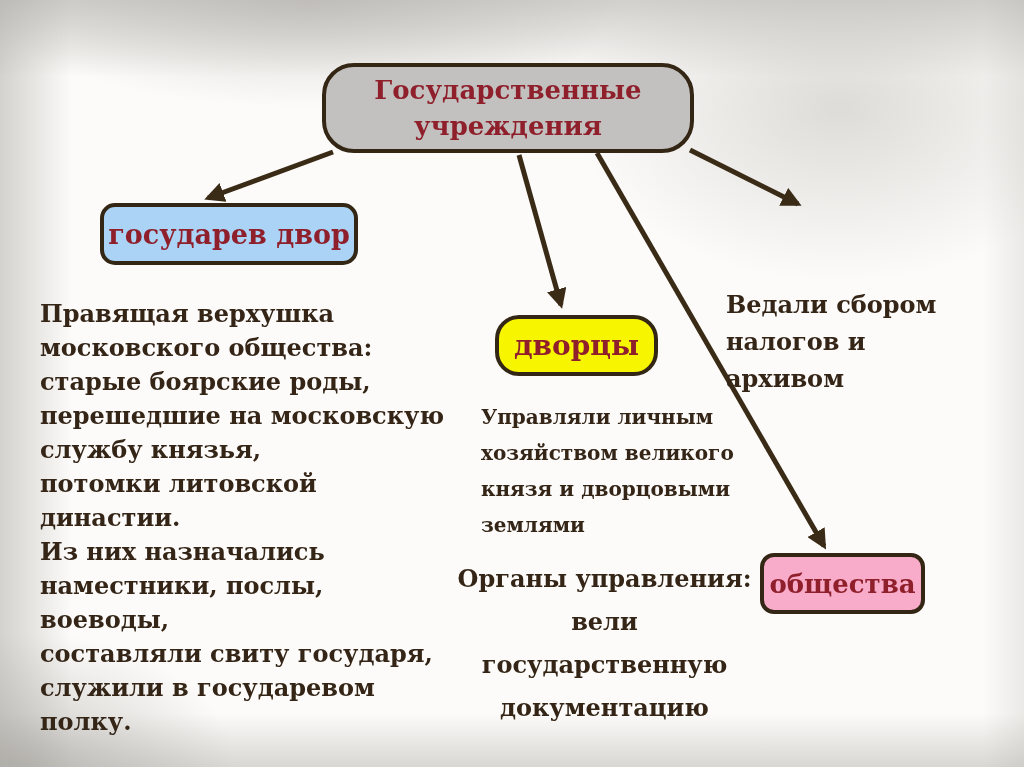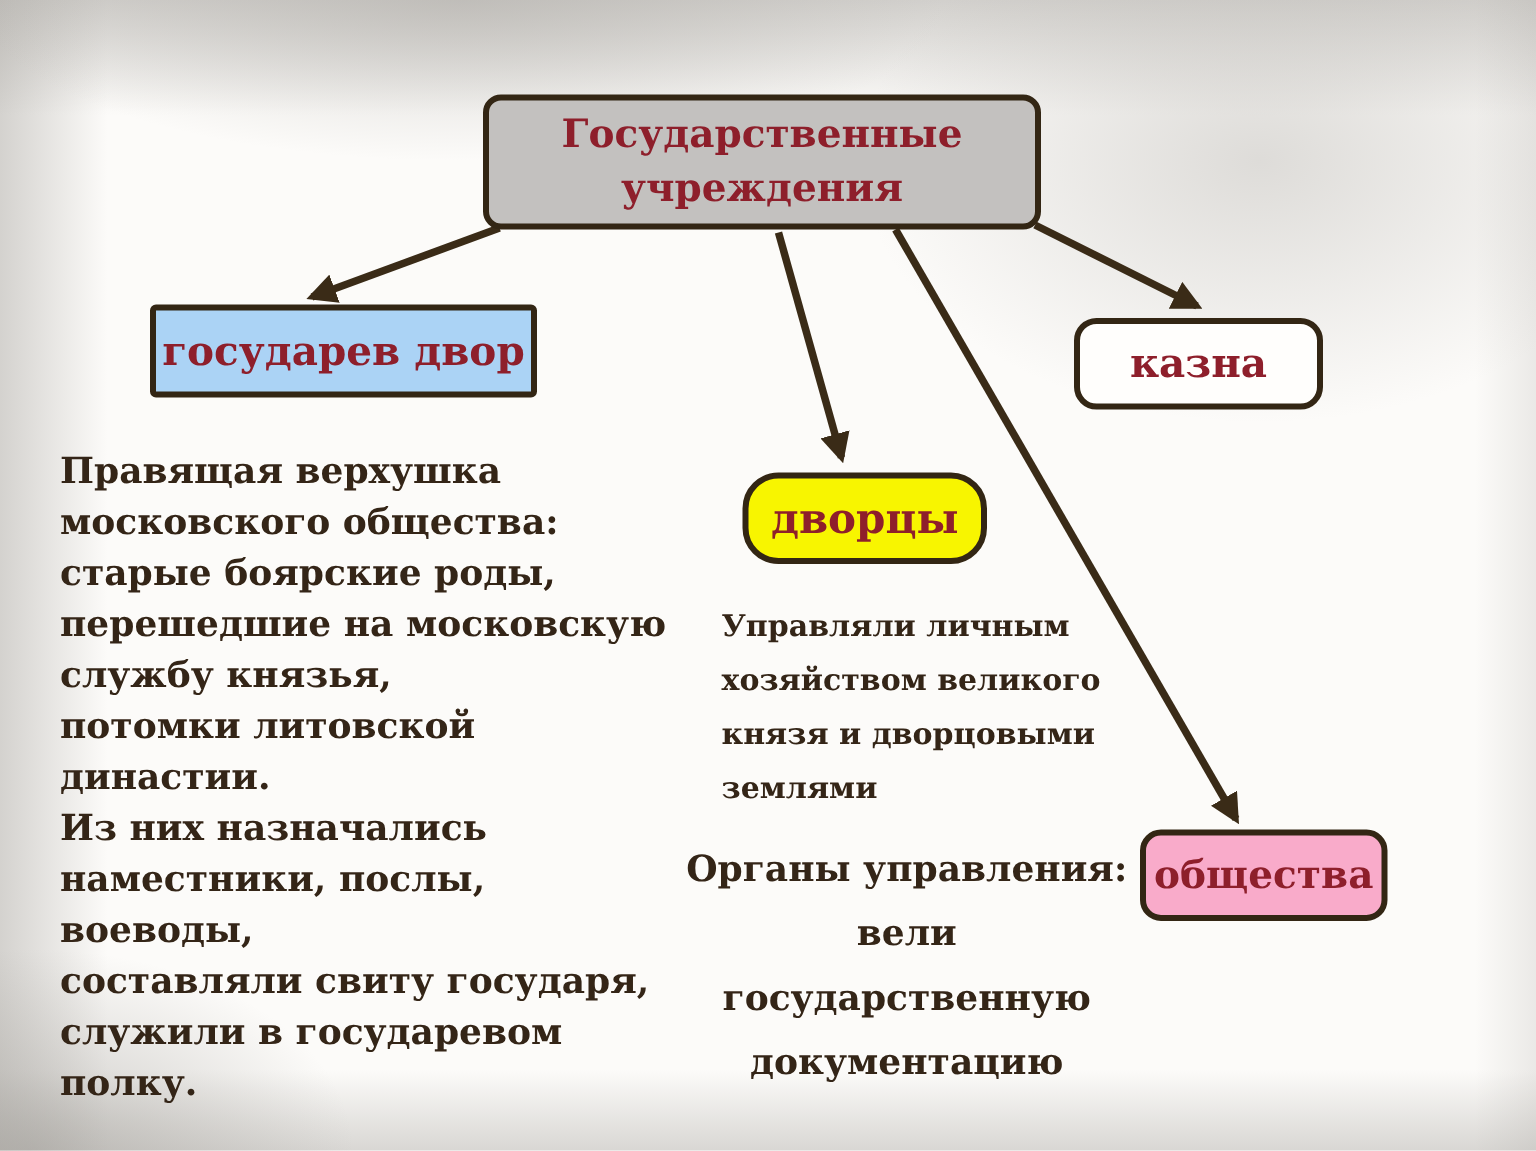--- a/index.html
+++ b/index.html
@@ -30,26 +30,26 @@
     justify-content: center;
     color: #8e1f2b;
     font-weight: bold;
     text-align: center;
     white-space: pre-line;
   }
 
   .title-box {
     left: 322px; top: 63px; width: 372px; height: 90px;
     background: #c3c1bf;
-    border-radius: 12px;
+    border-radius: 32px;
     font-size: 26px;
     line-height: 36px;
   }
 
-  .node-gosudarev { left: 100px; top: 203px; width: 258px; height: 62px; border-radius: 4px; font-size: 27px; }
+  .node-gosudarev { left: 100px; top: 203px; width: 258px; height: 62px; border-radius: 15px; font-size: 27px; }
   .node-kazna    { left: 716px; top: 212px; width: 166px; height: 61px; border-radius: 15px; font-size: 27px; }
   .node-dvortsy  { left: 495px; top: 315px; width: 163px; height: 61px; border-radius: 24px; font-size: 28px; }
   .node-prikazy  { left: 760px; top: 553px; width: 165px; height: 61px; border-radius: 14px; font-size: 26px; }
 
   .desc {
     position: absolute;
     color: #342517;
     font-weight: bold;
     white-space: pre-line;
   }
@@ -97,38 +97,39 @@
     <line x1="690" y1="150" x2="798" y2="204" stroke="#3a2b17" stroke-width="5" marker-end="url(#ah)"></line>
   </svg>
 
   <div class="node title-box" style="background: rgb(195, 193, 191);">Государственные
 учреждения</div>
 
   <div class="node node-gosudarev" style="background: rgb(171, 211, 245);">государев двор</div>
 
   <div class="node node-dvortsy" style="background: rgb(248, 245, 0);">дворцы</div>
 
-  <div class="node node-kazna" style="background: rgb(255, 254, 252);">казна</div>
 
   <div class="node node-prikazy" style="background: rgb(249, 171, 202);">общества</div>
 
   <div class="desc desc-gosudarev">Правящая верхушка
 московского общества:
 старые боярские роды,
 перешедшие на московскую
 службу князья,
 потомки литовской династии.
 Из них назначались
 наместники, послы, воеводы,
 составляли свиту государя,
 служили в государевом полку.</div>
 
   <div class="desc desc-dvortsy">Управляли личным
 хозяйством великого
 князя и дворцовыми
 землями</div>
 
+  <div class="desc desc-kazna">Ведали сбором
+налогов и архивом</div>
 
   <div class="desc desc-prikazy">Органы управления:
 вели государственную
 документацию</div>
 
 </div>
 
 </body></html>

